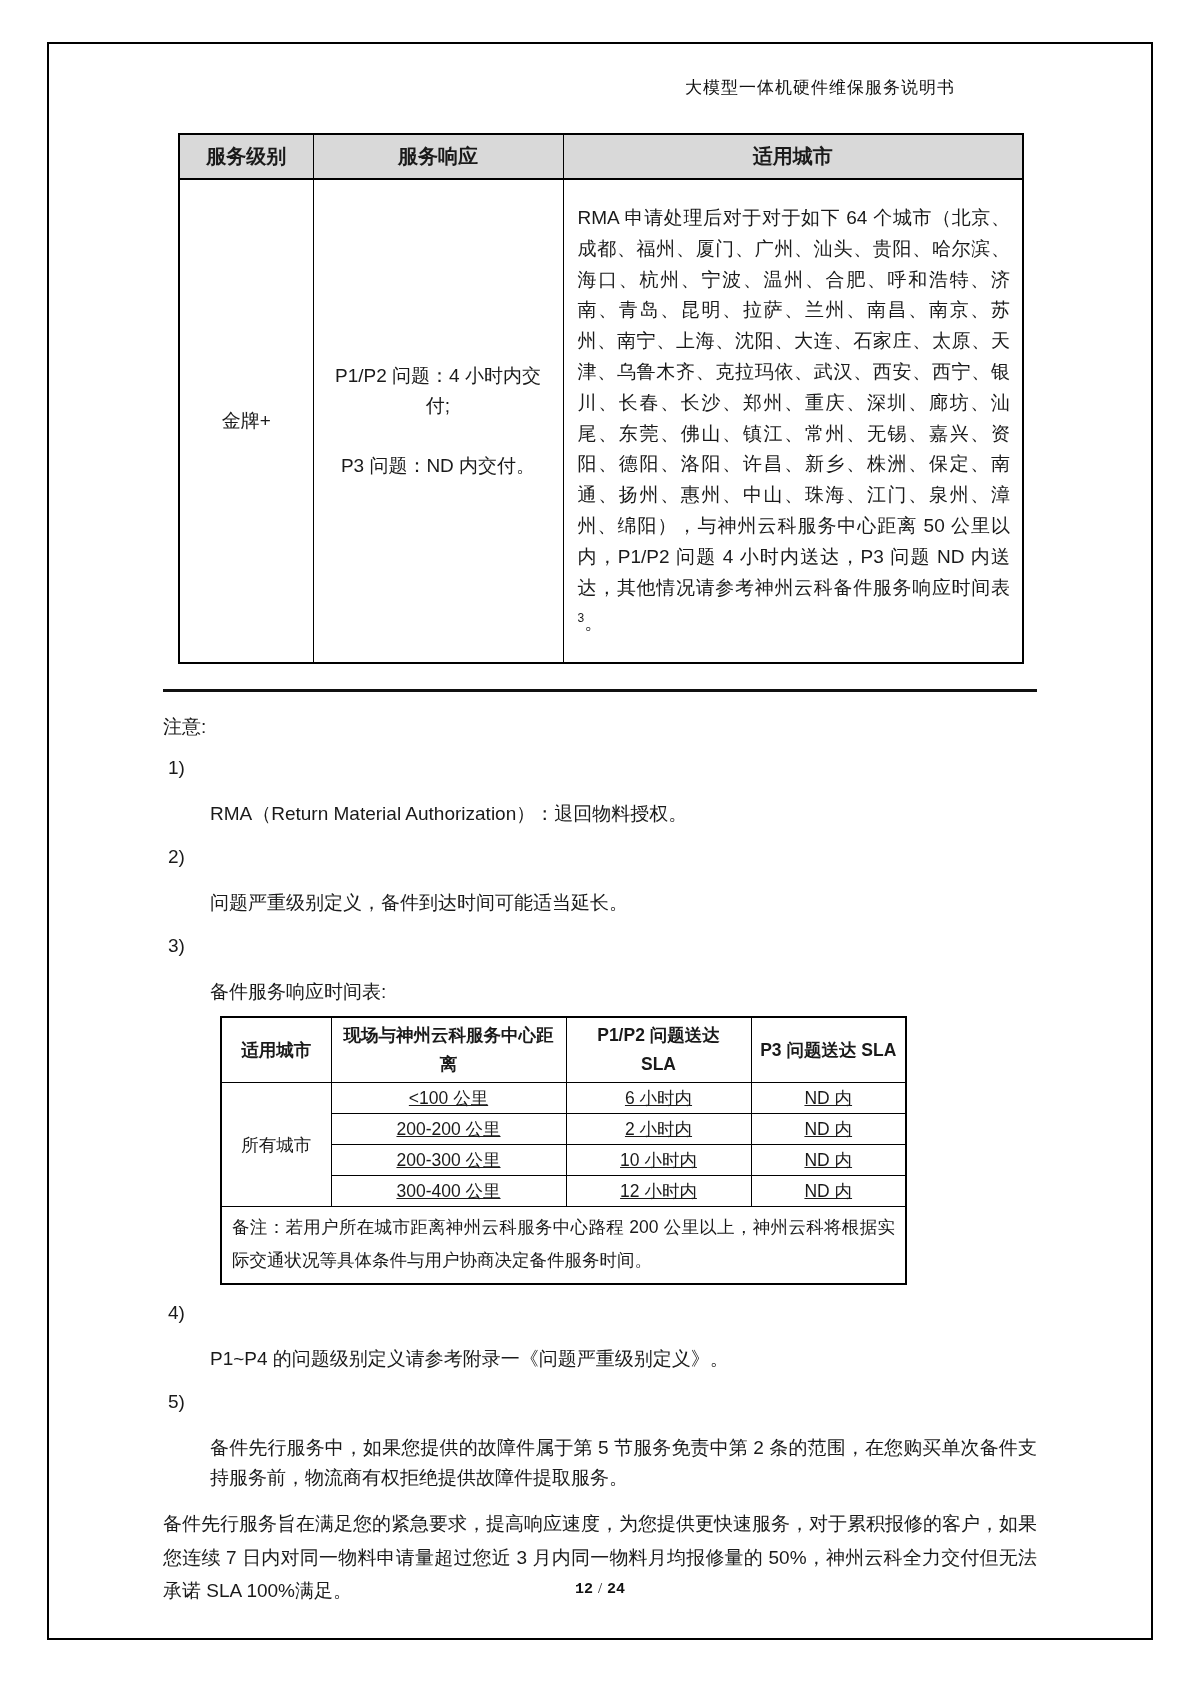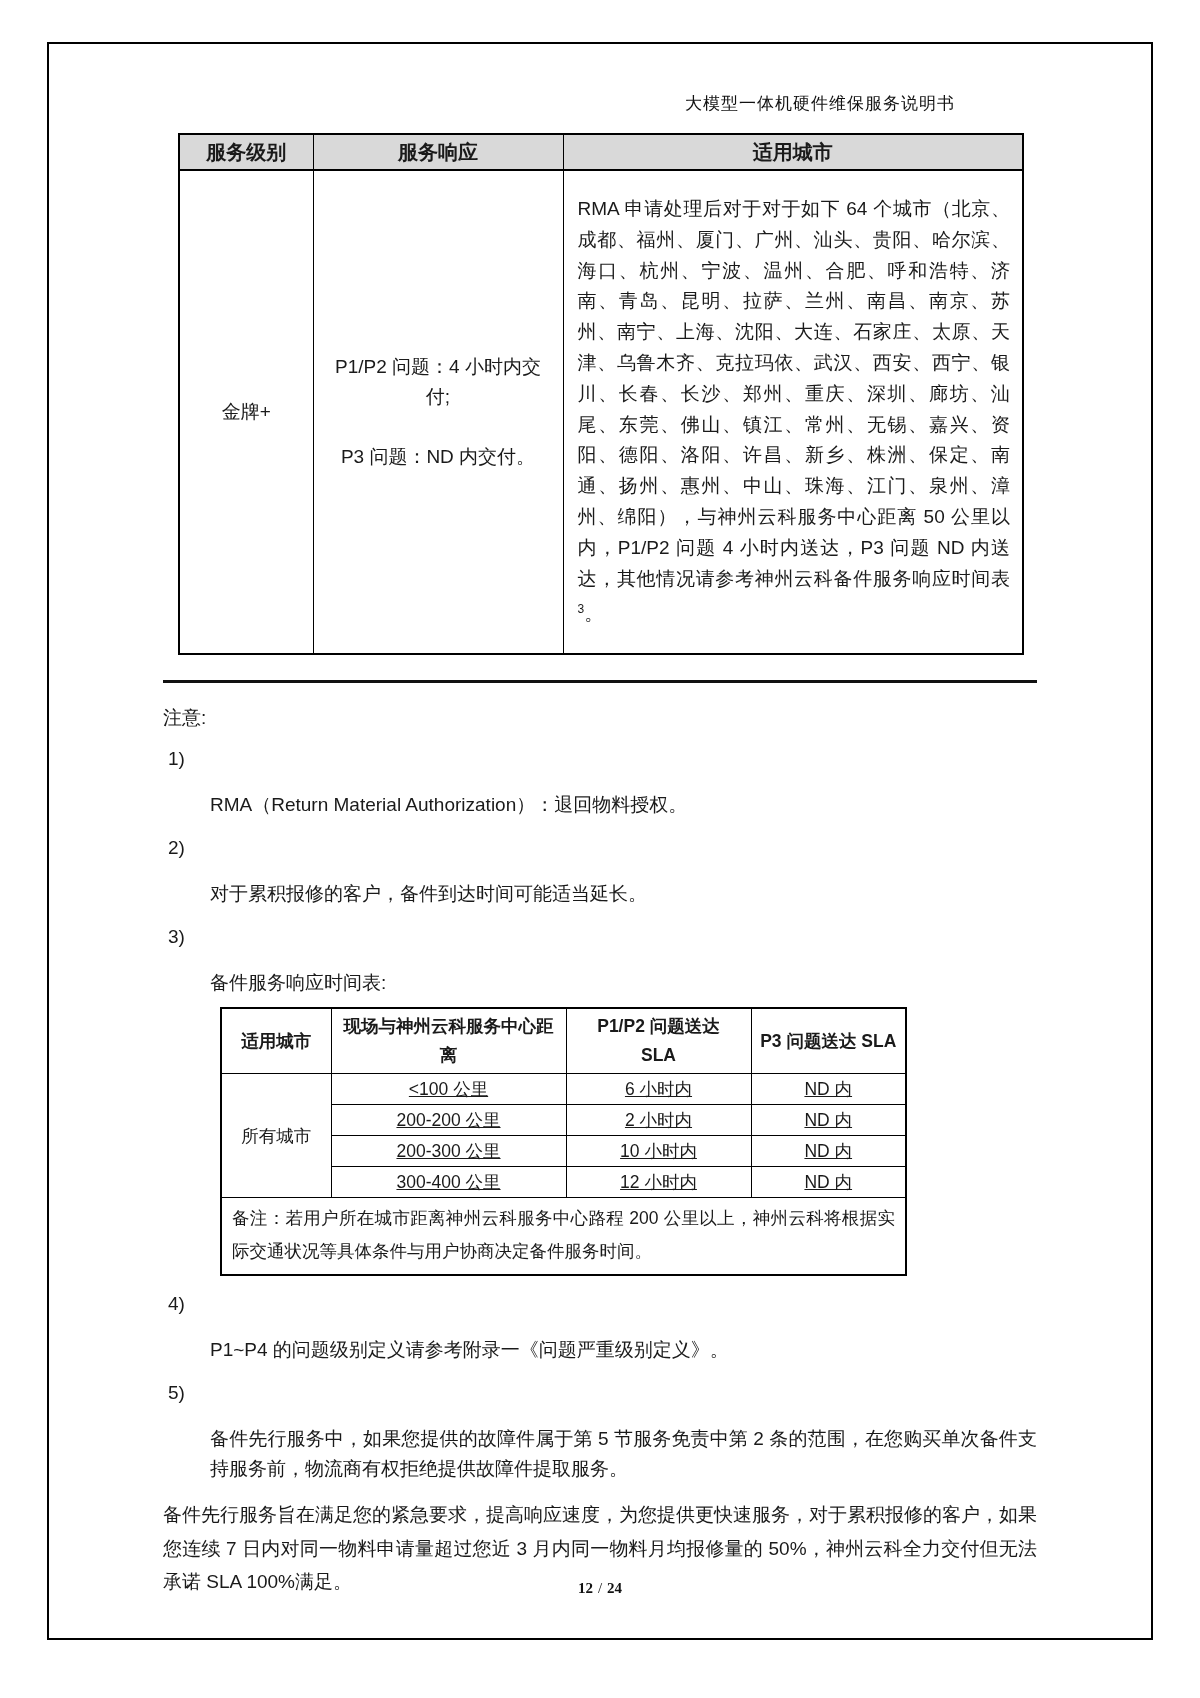--- a/index.html
+++ b/index.html
@@ -11,21 +11,21 @@
     color: #1a1a1a;
   }
   .page-border {
     position: absolute;
     top: 42px; left: 47px; right: 47px; bottom: 58px;
     border: 2px solid #000;
     pointer-events: none;
   }
   .header-title {
     position: absolute;
-    top: 92px; right: 245px;
+    top: 76px; right: 245px;
     font-family: "Liberation Serif", serif;
     font-size: 17px;
     letter-spacing: 1px;
     color: #111;
   }
   .content {
     position: absolute;
     top: 133px; left: 163px; width: 874px;
   }
 
@@ -37,21 +37,21 @@
     margin-left: 15px;
     border: 2px solid #000;
   }
   table.service-table th, table.service-table td {
     border: 1px solid #000;
   }
   table.service-table th {
     background: #d9d9d9;
     font-size: 20px;
     font-weight: bold;
-    height: 36px;
+    height: 45px;
     text-align: center;
     vertical-align: middle;
     border-bottom: 2px solid #000;
   }
   td.level-cell {
     text-align: center;
     vertical-align: middle;
     font-size: 19px;
   }
   td.response-cell {
@@ -147,21 +147,21 @@
 
   
   .footer {
     position: absolute;
     top: 1580px; left: 0; right: 0;
     text-align: center;
     font-family: "Liberation Serif", serif;
     font-size: 15px;
     color: #111;
   }
-  .footer .pg { font-weight: bold; }
+  .footer .pg { font-weight: bold; font-family: Liberation Mono, monospace; }
   .footer .sep { margin: 0 5px; font-weight: normal; }
 </style>
 </head>
 <body>
 
 <div class="page-border"></div>
 
 <div class="header-title">大模型一体机硬件维保服务说明书</div>
 
 <div class="content">
@@ -194,21 +194,21 @@
   <div class="rule"></div>
 
   <div class="notes-title">注意:</div>
 
   <div class="note-item">
     <span class="note-num">1)</span>
     <span class="note-text">RMA（Return Material Authorization）：退回物料授权。</span>
   </div>
   <div class="note-item">
     <span class="note-num">2)</span>
-    <span class="note-text">对于累积报修的客户，备件到达时间可能适当延长。</span>
+    <span class="note-text">问题严重级别定义，备件到达时间可能适当延长。</span>
   </div>
   <div class="note-item">
     <span class="note-num">3)</span>
     <span class="note-text">备件服务响应时间表:</span>
   </div>
 
   <table class="sla-table">
     <colgroup>
         <col style="width:110px">
         <col style="width:235px">

